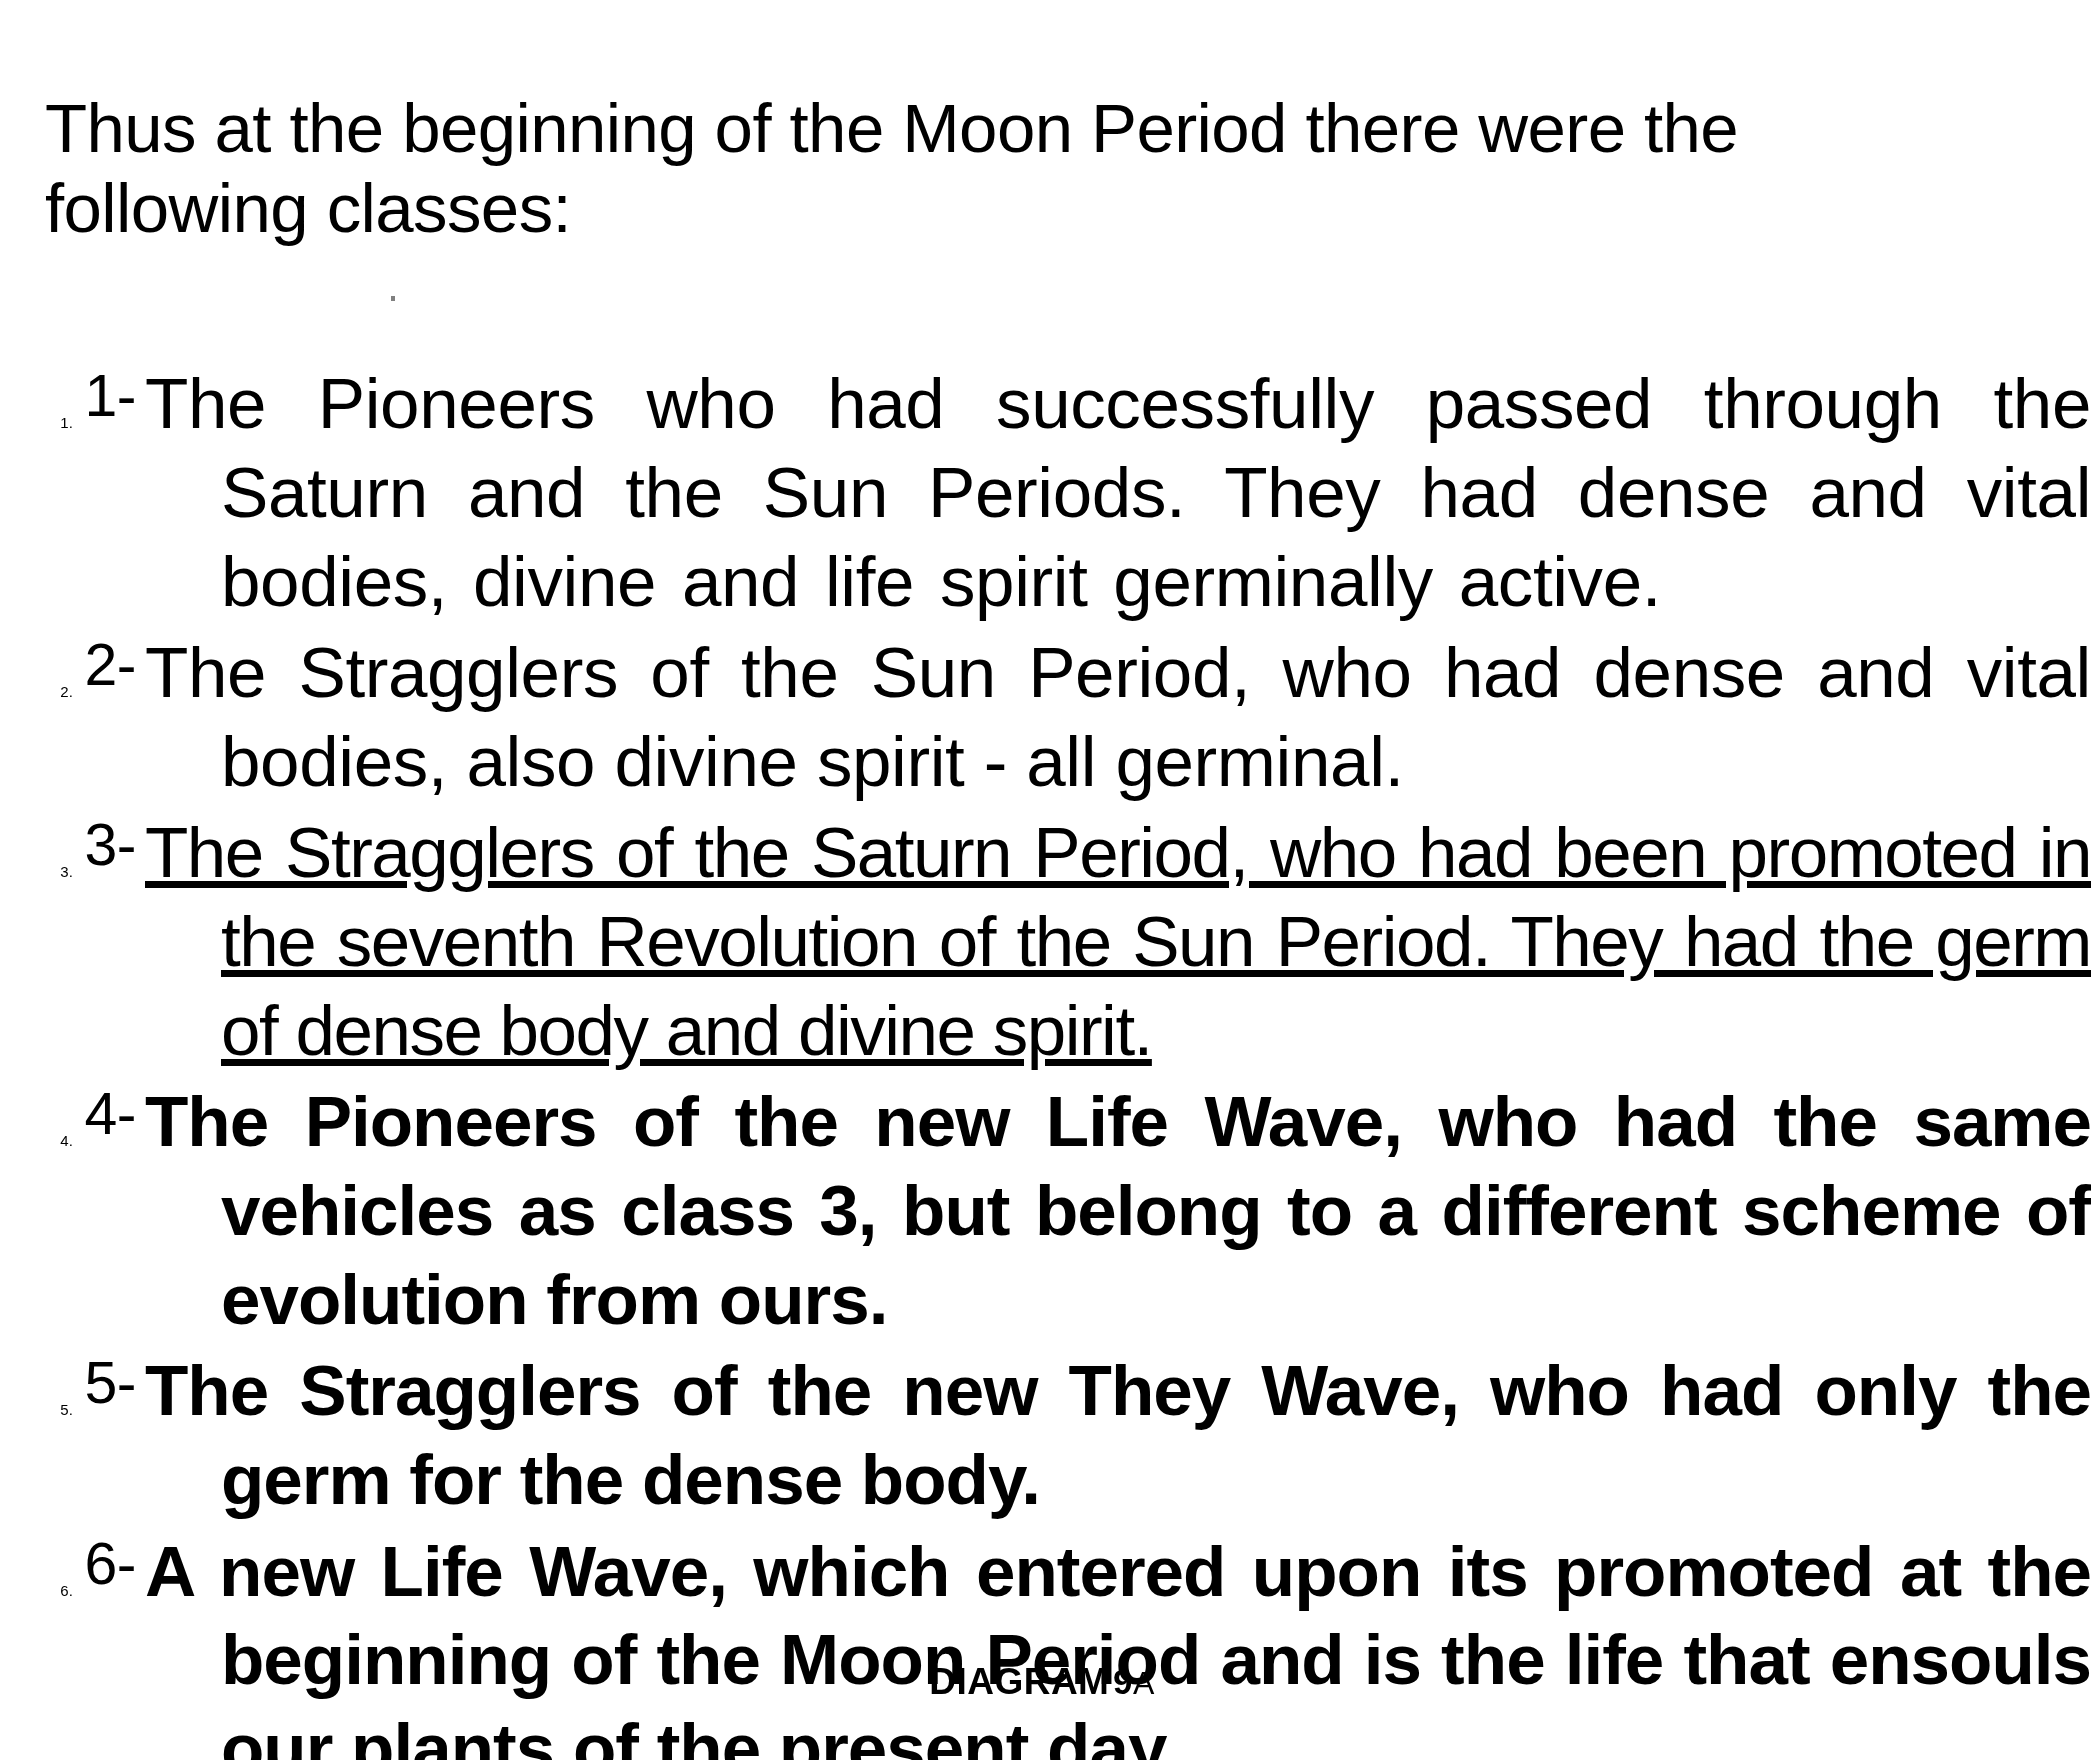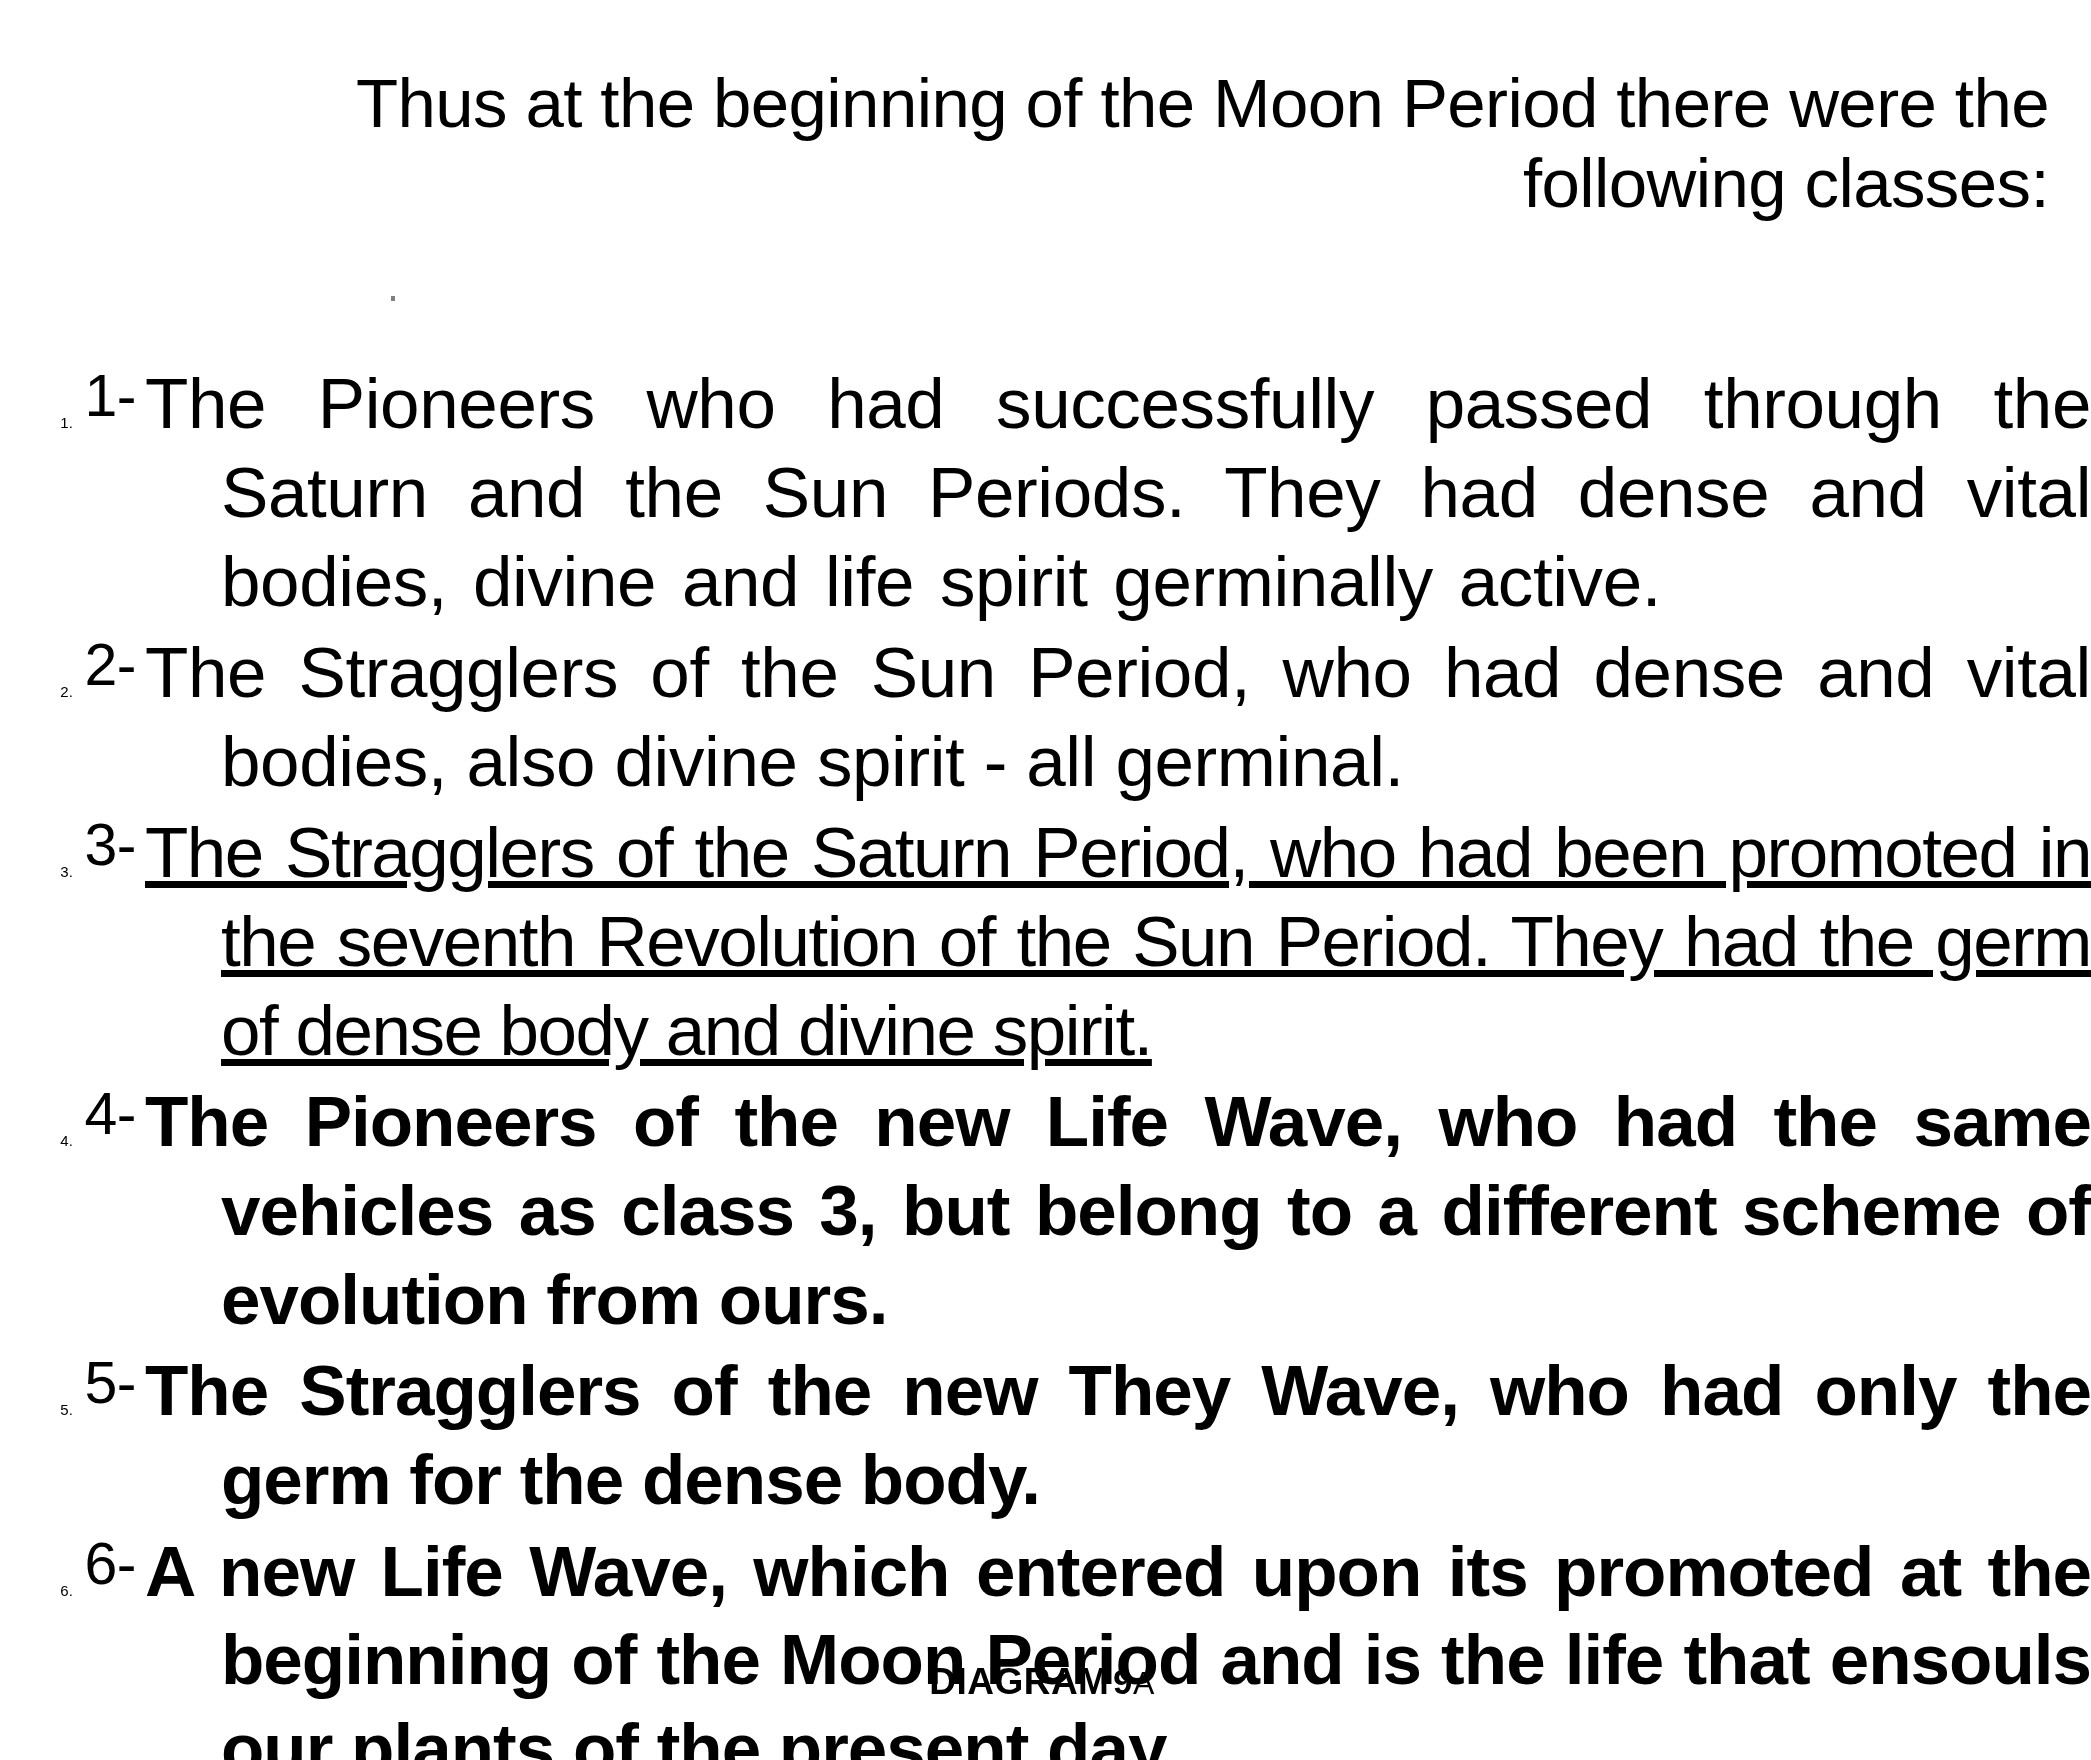--- a/index.html
+++ b/index.html
@@ -20,28 +20,27 @@
   .page {
     position: absolute;
     inset: 0;
     background: #ffffff;
   }
 
   
   .heading {
     position: absolute;
     left: 45px;
-    top: 18px;
+    top: 43px;
     width: 2004px;
     font-size: 69px;
     line-height: 1.16;
     letter-spacing: -0.6px;
     font-weight: 400;
     white-space: pre-line;
-    text-align: right;
   }
 
   
   .list {
     position: absolute;
     left: 37px;
     top: 345px;
     width: 2014px;
   }
 

